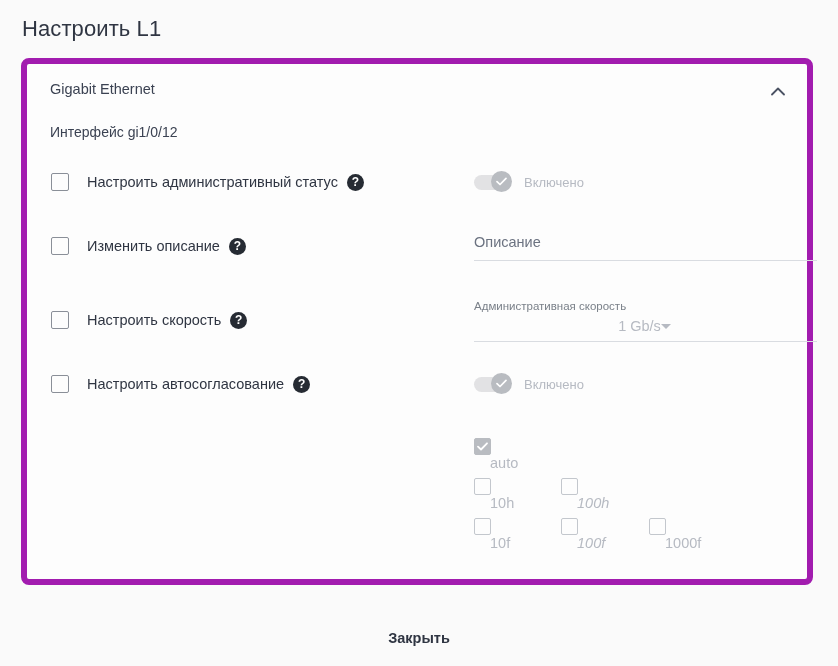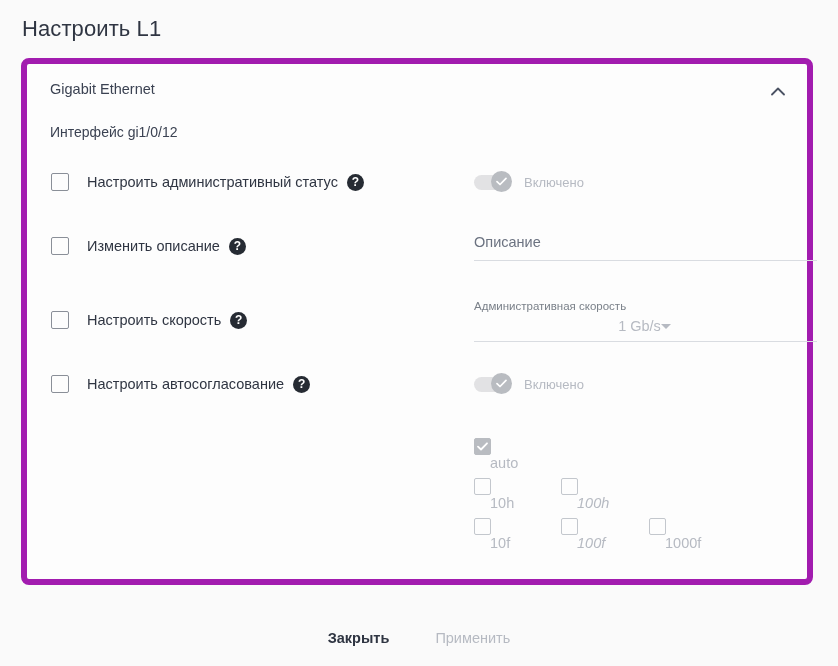--- a/index.html
+++ b/index.html
@@ -432,16 +432,15 @@
           <span class="opt-label">1000f</span>
         </div>
       </div>
 
     </div>
 
   </div>
 
   <div class="footer">
     <button class="btn btn-close">Закрыть</button>
-    <button class="btn btn-apply">Применить</button>
   </div>
 
 </div>
 
 </body></html>

